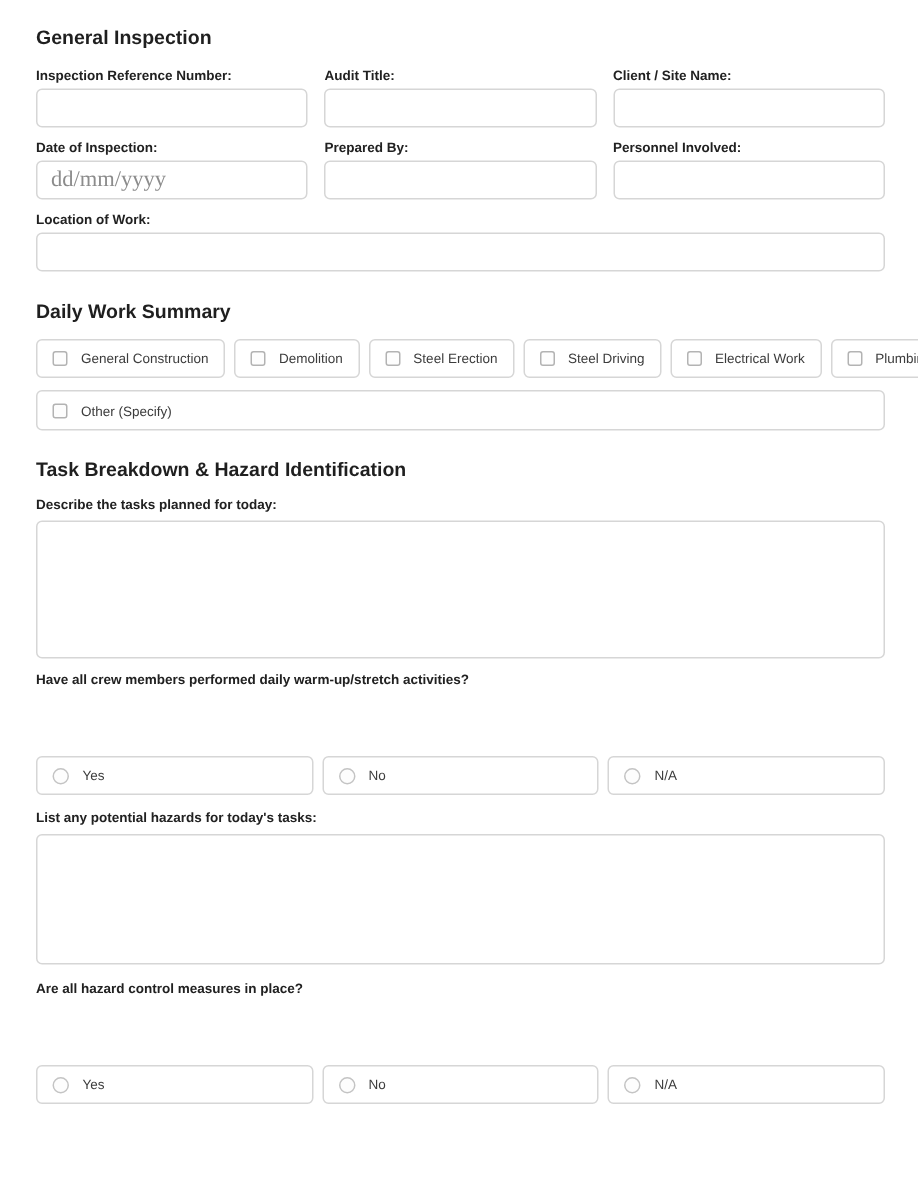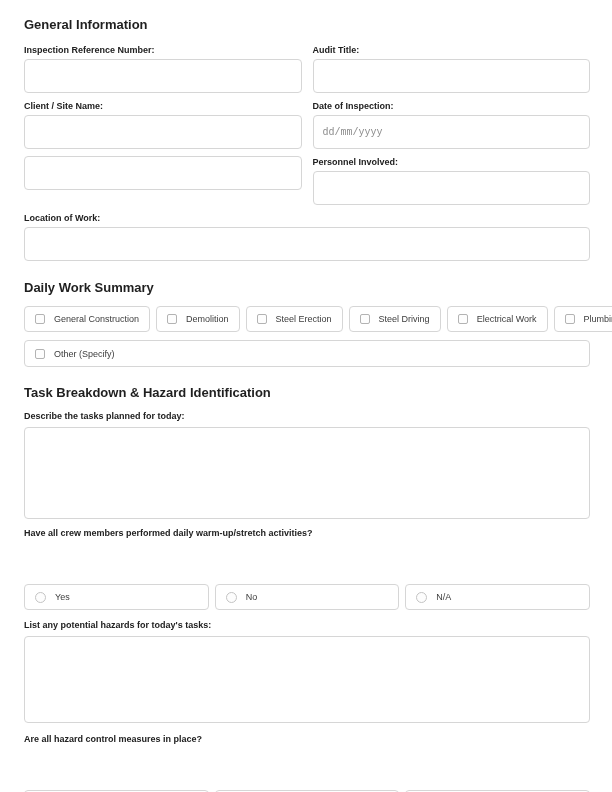--- a/index.html
+++ b/index.html
@@ -29,43 +29,43 @@
     line-height: 1;
     font-weight: 700;
     color: #1f1f1f;
     margin: 0 0 13px 0;
   }
   h2.mt-dws { margin-top: 20px; margin-bottom: 12px; }
   h2.mt-tbh { margin-top: 19px; margin-bottom: 11px; }
 
   .grid2 {
     display: grid;
-    grid-template-columns: 1fr 1fr;
+    grid-template-columns: 1fr 1fr 1fr;
     column-gap: 11px;
   }
   .field { margin-bottom: 7px; }
   .field-label {
     display: block;
     font-size: 9px;
     line-height: 12px;
     font-weight: 700;
     color: #212121;
     margin-bottom: 3px;
   }
   .text-input {
     display: block;
     width: 100%;
     height: 26px;
     box-sizing: border-box;
     border: 1px solid #d6d6d6;
     border-radius: 4px;
     background: #fff;
-    padding: 16px 9px;
-    font-family: Liberation Mono, monospace;
-    font-size: 10px;
+    padding: 0 9px;
+    font-family: Liberation Serif, serif;
+    font-size: 15px;
     color: #333;
     outline: none;
   }
   .text-input::placeholder { color: #8c8c8c; opacity: 1; }
   .textarea {
     display: block;
     width: 100%;
     box-sizing: border-box;
     border: 1px solid #d6d6d6;
     border-radius: 4px;
@@ -122,21 +122,21 @@
   .mt9 { margin-top: 9px; }
   .ta-tasks { height: 92px; margin-bottom: 8px; }
   .ta-hazards { height: 87px; margin-bottom: 10px; }
 </style>
 </head>
 <body>
 
 <div class="page">
 
 
-  <h2 class="section-heading">General Information</h2>
+  <h2 class="section-heading">General Inspection</h2>
 
   <div class="grid2">
     <div class="field">
       <span class="field-label">Inspection Reference Number:</span>
       <input class="text-input" type="text" value="" style="">
     </div>
     <div class="field">
       <span class="field-label">Audit Title:</span>
       <input class="text-input" type="text" value="" style="">
     </div>
@@ -144,20 +144,21 @@
     <div class="field">
       <span class="field-label">Client / Site Name:</span>
       <input class="text-input" type="text" value="" style="">
     </div>
     <div class="field">
       <span class="field-label">Date of Inspection:</span>
       <input class="text-input" type="text" placeholder="dd/mm/yyyy" style="">
     </div>
 
     <div class="field">
+      <span class="field-label">Prepared By:</span>
       <input class="text-input" type="text" value="" style="">
     </div>
     <div class="field">
       <span class="field-label">Personnel Involved:</span>
       <input class="text-input" type="text" value="" style="">
     </div>
   </div>
 
   <div class="field">
     <span class="field-label">Location of Work:</span>

